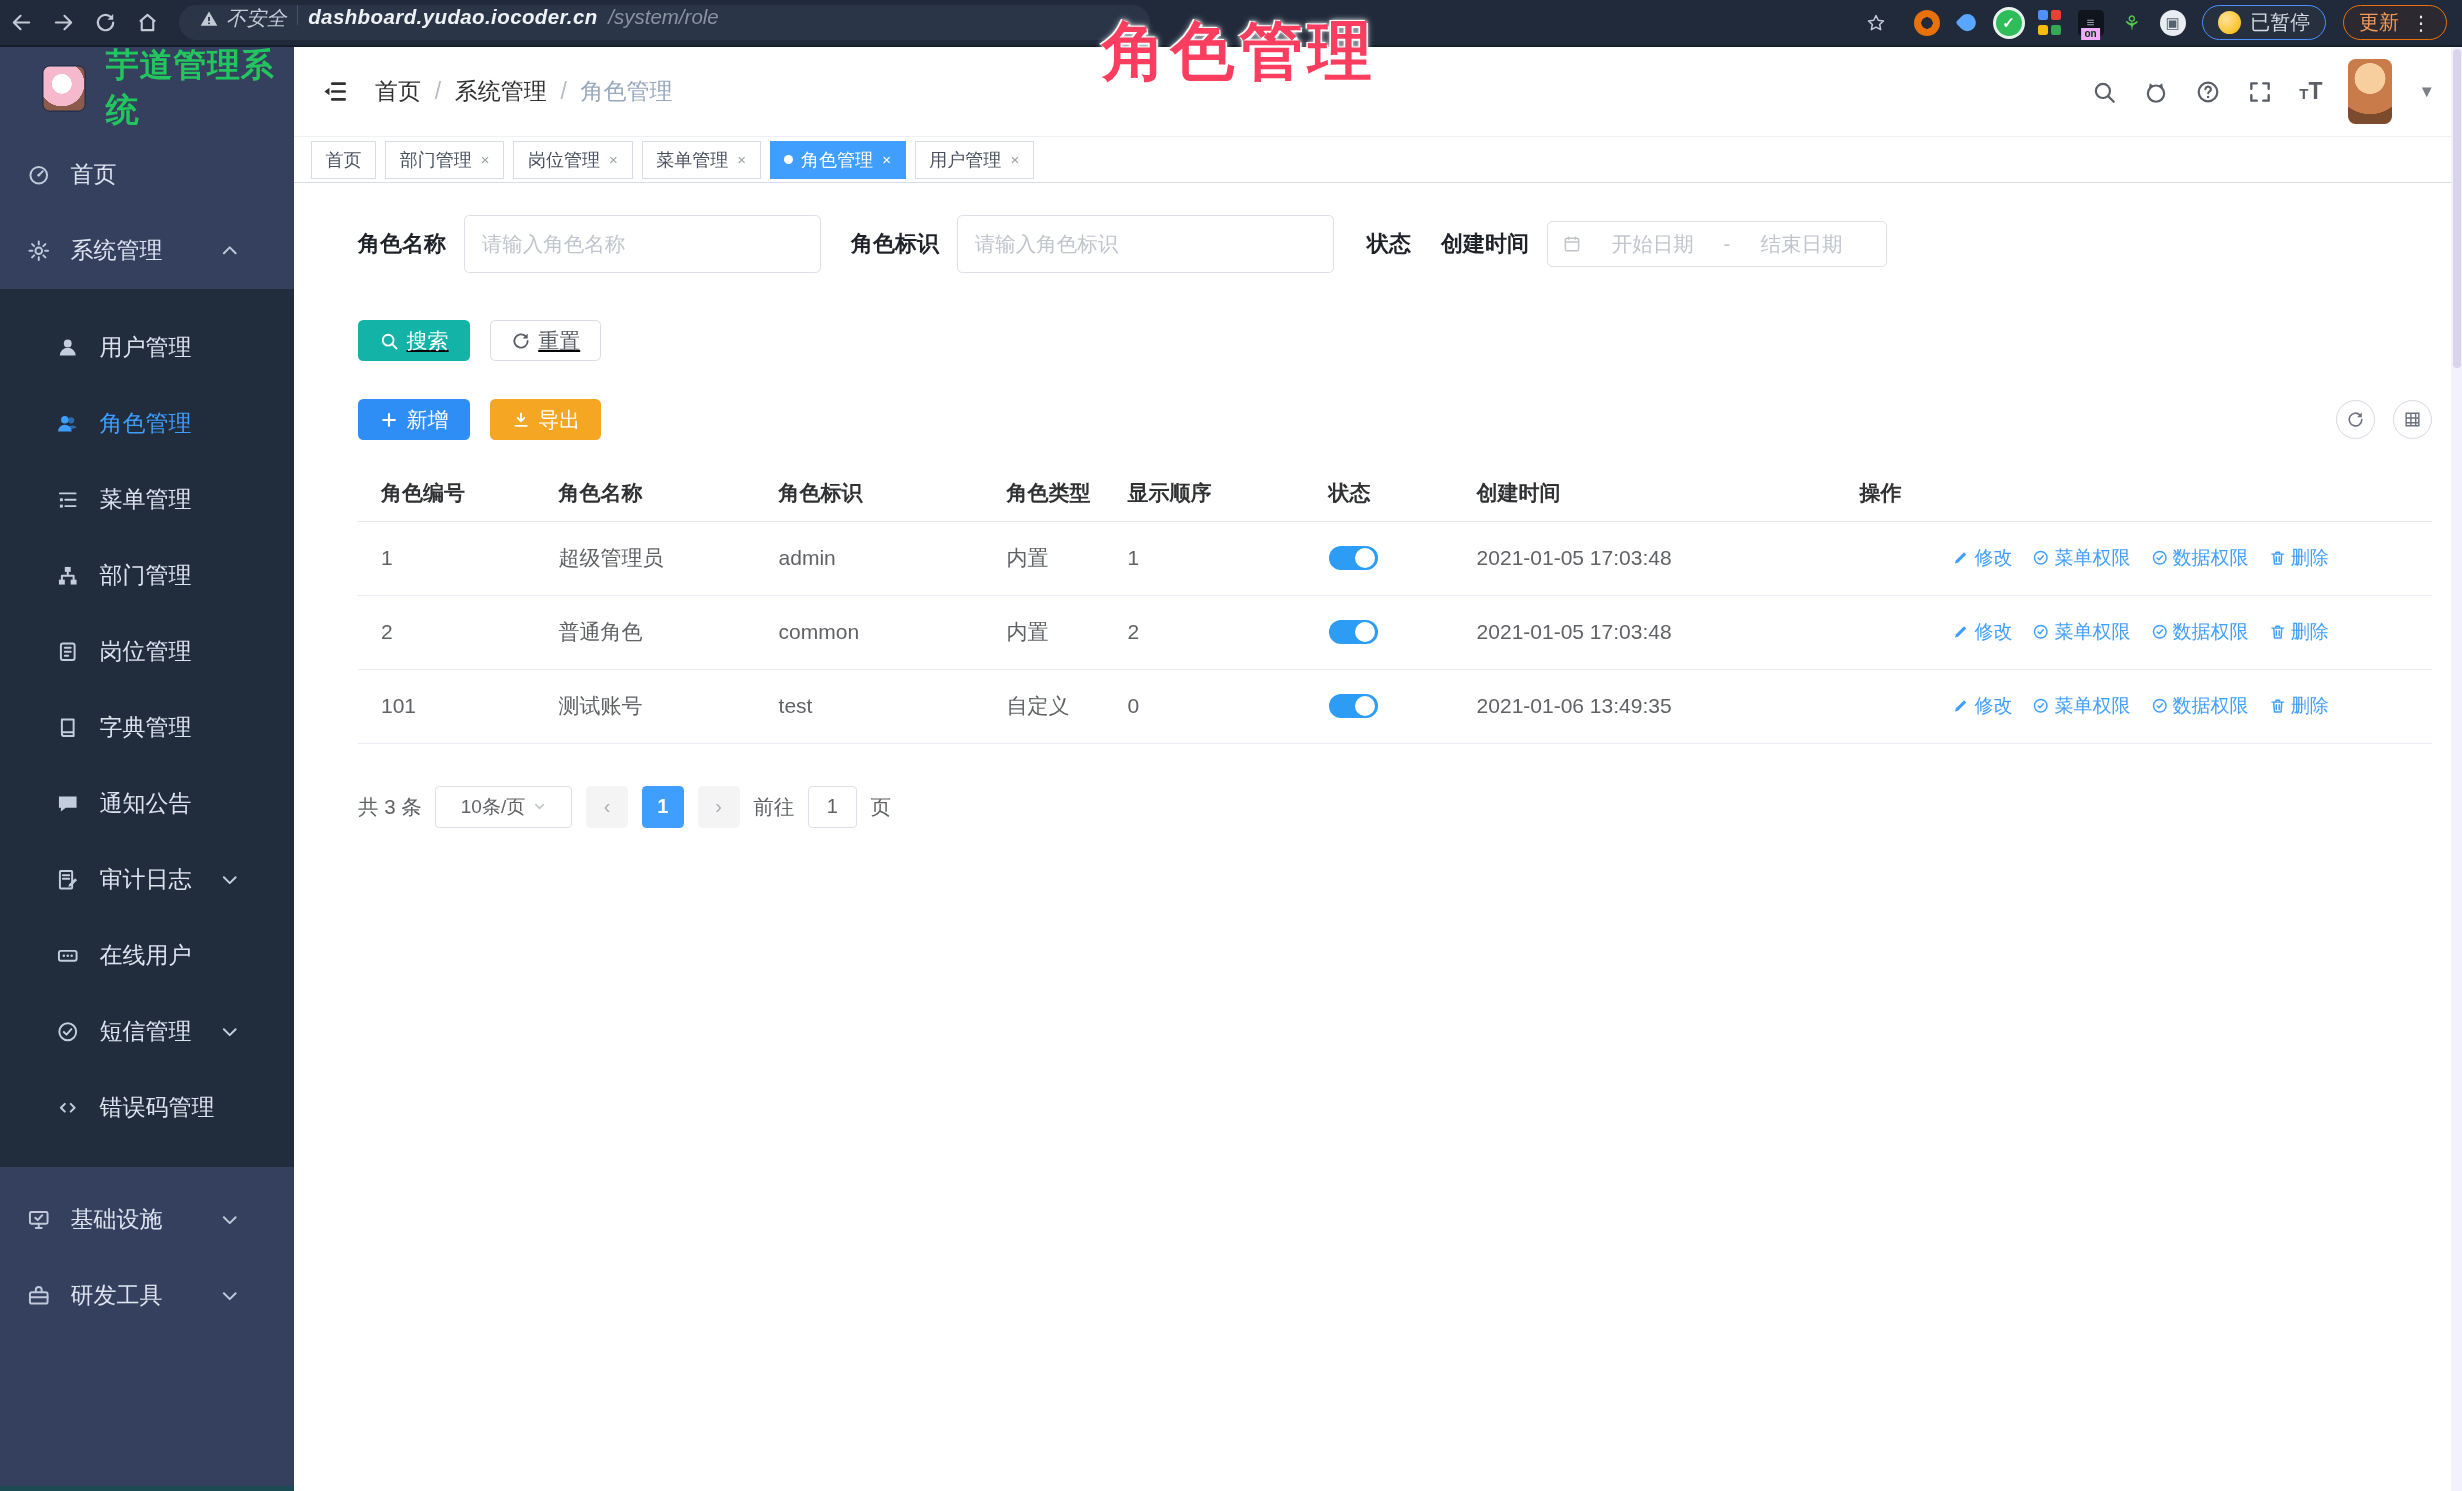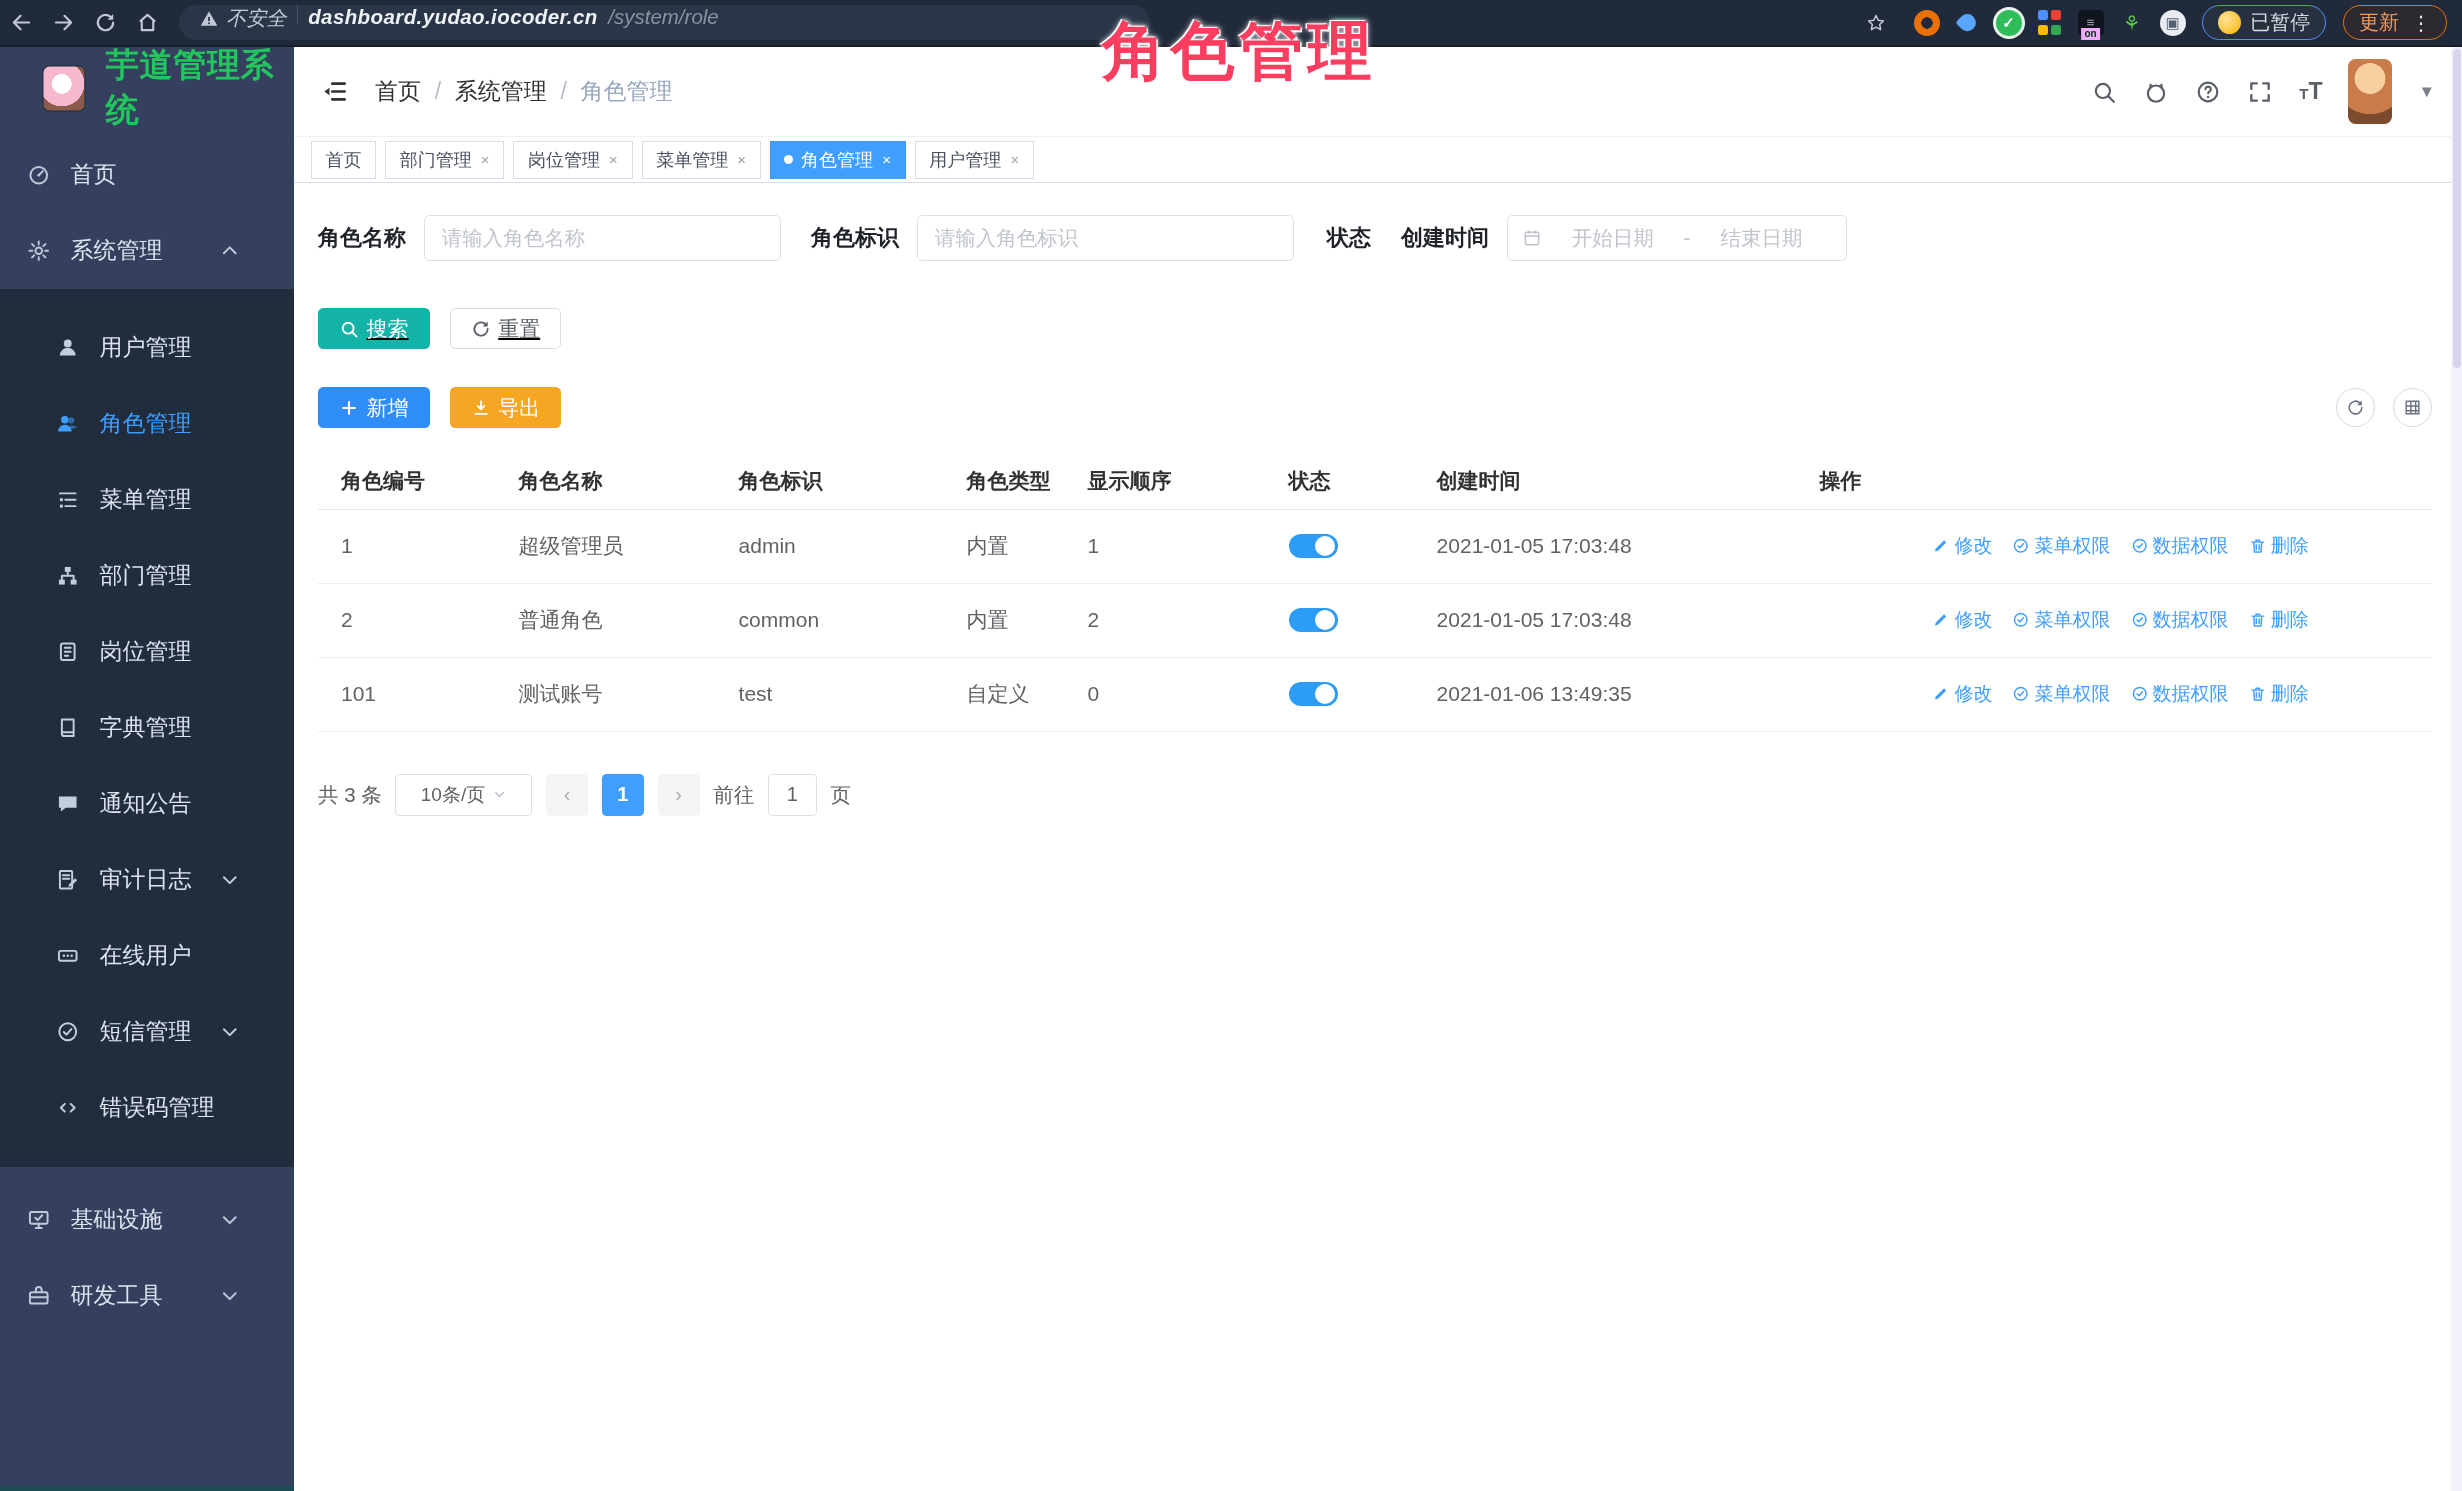--- a/index.html
+++ b/index.html
@@ -65,26 +65,26 @@
   .caret { color:#7a7f88; font-size:16.7px; cursor:pointer; }
 
   .tags-bar { height:46px; display:flex; align-items:center; gap:9px; padding:0 16.7px; border-bottom:0.8px solid #d8dce5; background:#fff; }
   .tag { height:38px; display:flex; align-items:center; gap:7.6px; padding:0 13.7px; border:0.8px solid #d8dce5; background:#fff; color:#495060; font-size:18px; cursor:pointer; }
   .tag .dot { width:9px; height:9px; border-radius:50%; background:#fff; display:none; }
   .tag .close { font-size:15px; color:#9aa0ab; margin-left:1.5px; }
   .tag.active { background:#409eff; border-color:#409eff; color:#fff; }
   .tag.active .dot { display:inline-block; }
   .tag.active .close { color:#fff; }
 
-  .content { padding:32px 30px 0 24px; }
+  .content { padding:32px 30px 0 24px;margin-left:40px; }
 
   
   .filter-row { display:flex; align-items:center; }
   .f-label { font-size:22px; font-weight:700; color:#1f2329; white-space:nowrap; }
-  .f-input { height:46px; border:0.8px solid #dcdfe6; border-radius:5.3px; font-size:20.5px; color:#000000; padding:0 16.7px; outline:none; background:#fff; }
+  .f-input { height:58px; border:0.8px solid #dcdfe6; border-radius:5.3px; font-size:20.5px; color:#000000; padding:0 16.7px; outline:none; background:#fff; }
   .f-input::placeholder { color:#c0c4cc; }
   .sel-wrap, .date-wrap { height:46px; border:0.8px solid #dcdfe6; border-radius:5.3px; display:flex; align-items:center; padding:0 13.7px; background:#fff; cursor:pointer; }
   .sel-ph { color:#c0c4cc; font-size:20.5px; flex:1; }
   .date-wrap { color:#c0c4cc; font-size:20.5px; }
   .date-wrap .ico { color:#c0c4cc; font-size:20px; display:flex; }
 
   .btn { display:inline-flex; align-items:center; justify-content:center; gap:7.6px; height:41px; padding:0 20px; border-radius:5.3px; font-size:21px; border:0.8px solid transparent; cursor:pointer; }
   .btn .ico { font-size:20px; display:flex; }
   .btn-search { background:#14b3a7; color:#fff; }
   .btn-plain { background:#fff; border-color:#d9dce3; color:#5a5e66; }

